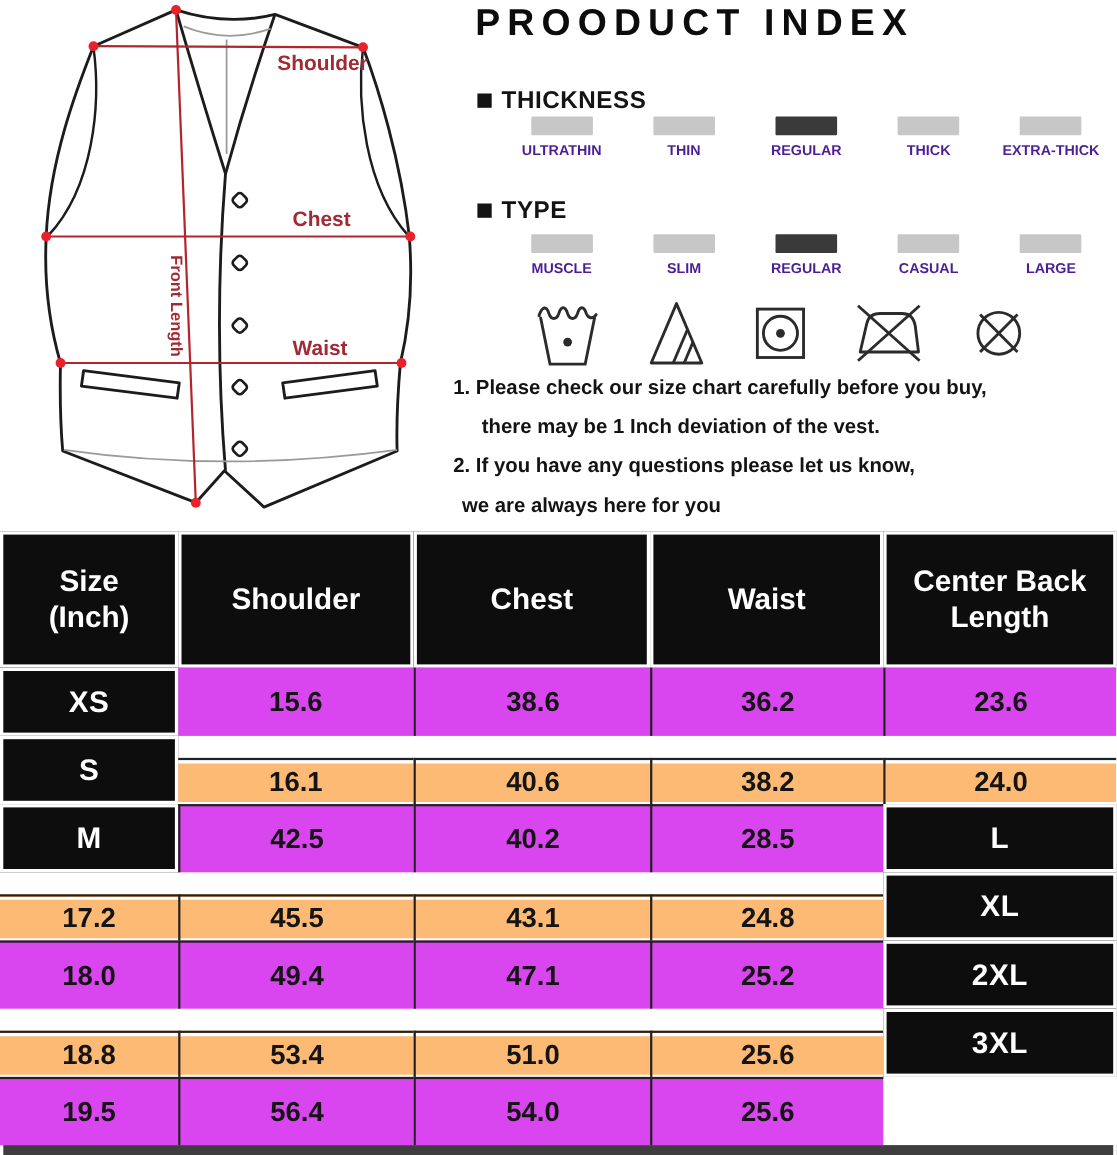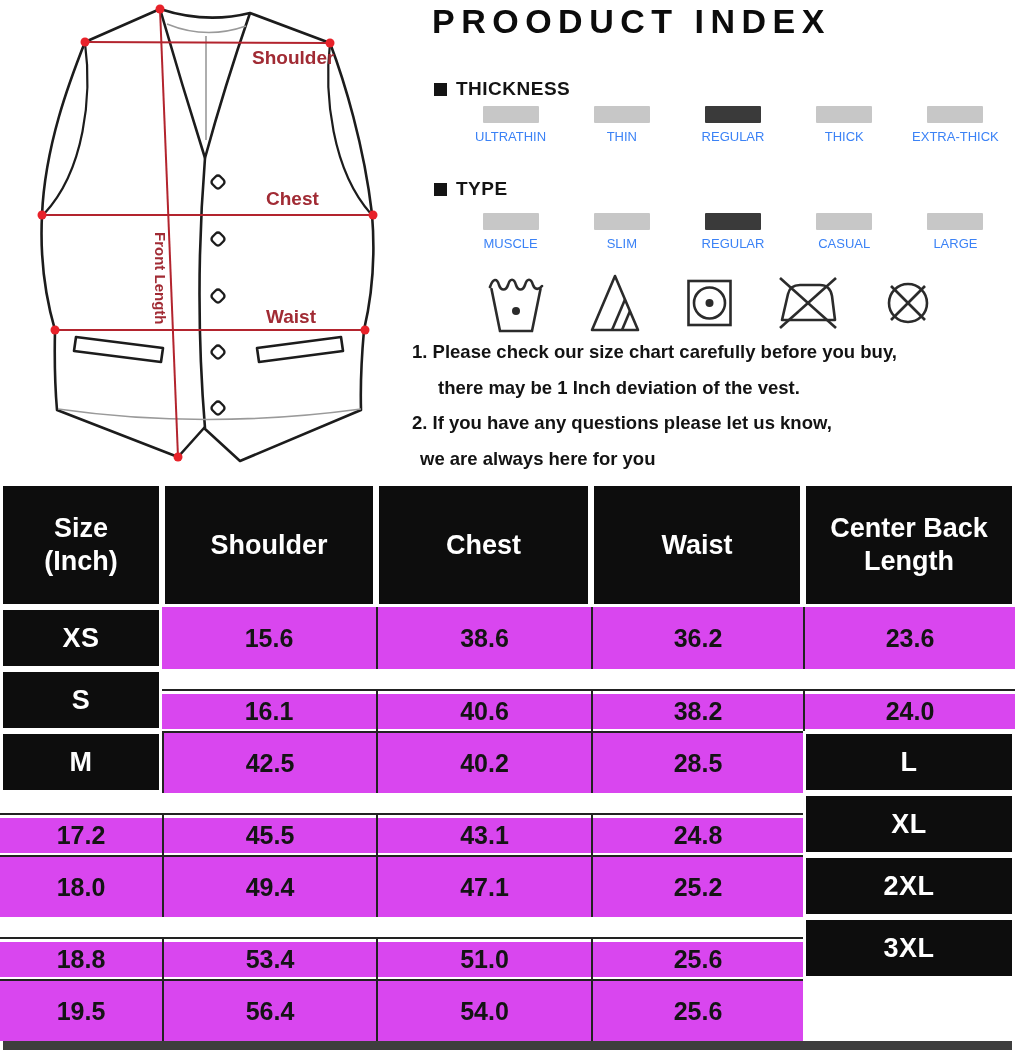--- a/index.html
+++ b/index.html
@@ -6,32 +6,32 @@
   #page{position:relative;width:1015px;height:1050px;background:#ffffff;overflow:hidden;
         font-family:"Liberation Sans","DejaVu Sans",sans-serif;color:#111;}
 
   
   .vest{position:absolute;left:0;top:0;width:405px;height:483px;}
 
   
   .pi-title{position:absolute;left:432px;top:2px;font-size:34px;font-weight:700;
             letter-spacing:6.5px;color:#0c0c0c;white-space:nowrap;}
   .pi-heading{position:absolute;display:flex;align-items:center;gap:9px;
-              font-size:19px;font-weight:700;color:#141414;letter-spacing:0.5px;}
+              font-size:22px;font-weight:700;color:#141414;letter-spacing:0.5px;}
   .pi-heading .sq{width:13px;height:13px;background:#141414;display:inline-block;}
   #thickness-heading{left:434px;top:78px;}
   #type-heading{left:434px;top:178px;}
 
   .opt-row{position:absolute;left:455px;width:556px;display:flex;}
   #thickness-row{top:106px;}
   #type-row{top:213px;}
   .opt{flex:1 1 0;display:flex;flex-direction:column;align-items:center;}
   .opt-bar{width:56px;height:17px;background:#c7c7c7;border-radius:1px;}
   .opt-bar.sel{background:#3a3a3a;}
-  .opt-label{margin-top:6px;font-size:13px;font-weight:400;color:#3b82f6;white-space:nowrap;}
+  .opt-label{margin-top:6px;font-size:13px;font-weight:700;color:#4c1d95;white-space:nowrap;}
 
   .care-row{position:absolute;left:487px;top:269px;width:446px;height:68px;
             display:flex;justify-content:space-between;align-items:center;}
   .care-row svg{display:block;}
 
   .note-line{position:absolute;font-size:18.5px;font-weight:700;color:#131313;white-space:nowrap;}
   #note-1{left:412px;top:341px;text-align:right;}
   #note-2{left:438px;top:377px;}
   #note-3{left:412px;top:412px;}
   #note-4{left:420px;top:448px;}
@@ -41,21 +41,21 @@
               display:grid;grid-template-columns:162px 214px 215px 212px 212px;
               grid-template-rows:124px repeat(7,62px) 9px;background:#ffffff;}
   .hc,.sc{background:#0d0d0d;color:#ffffff;border:3px solid #ffffff;
           display:flex;flex-direction:column;justify-content:center;align-items:center;
           font-weight:700;font-size:27px;line-height:1.22;text-align:center;}
   .sc{letter-spacing:0.5px;}
   .dc{display:flex;align-items:center;justify-content:center;
       font-weight:700;font-size:25px;color:#141414;}
   .vl{border-left:2px solid #222222;}
   .bt{border-top:2px solid #222222;}
-  .row-gray{background:#d946ef;box-shadow:inset 0 3px 0 #ffffff, inset 0 -2px 0 #ffffff;margin-top:20px;}
+  .row-gray{background:#fdba74;box-shadow:inset 0 3px 0 #ffffff, inset 0 -2px 0 #ffffff;margin-top:20px;}
   .row-white{background:#d946ef;}
   .bottom-bar{grid-column:1 / -1;background:#3e3e3e;border-left:3px solid #fff;border-right:3px solid #fff;}
 </style>
 </head>
 <body>
 
 <div id="page">
 
   <svg class="vest" viewBox="0 0 405 483">
     <g fill="none" stroke="#1c1c1c" stroke-width="2.6" stroke-linejoin="round">

